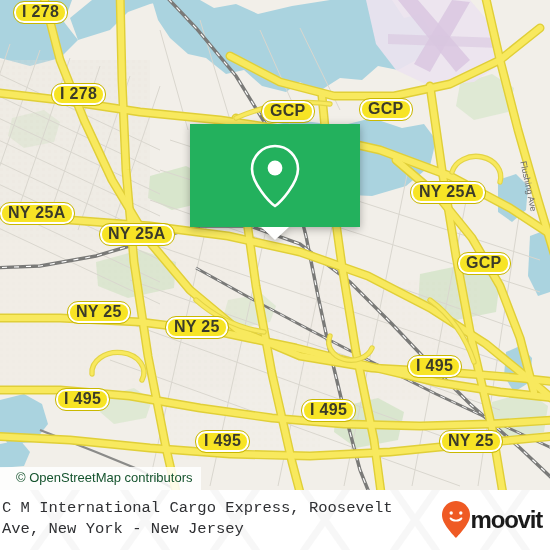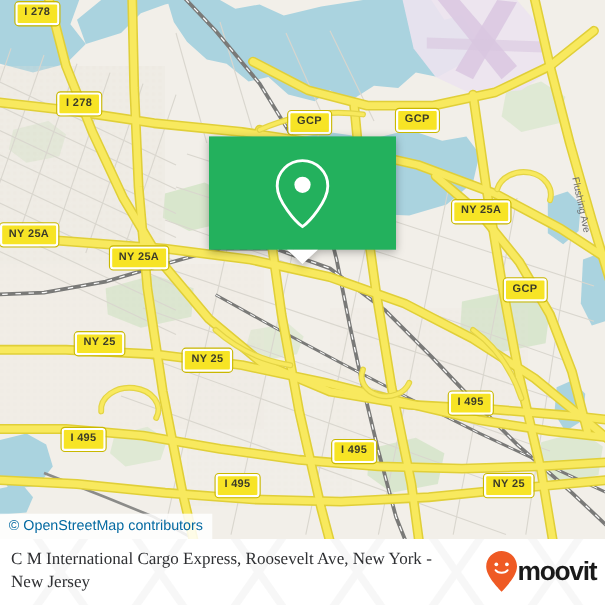--- a/index.html
+++ b/index.html
@@ -26,23 +26,23 @@
     background: #f2efe9;
   }
   #map-svg { position: absolute; left: 0; top: 0; }
 
   
   .shield {
     position: absolute;
     background: #f7e425;
     border: 2px solid #ffffff;
     outline: 1px solid #c9b800;
-    border-radius: 3px;
+    border-radius: 10px;
     color: #3b3b2a;
-    font-size: 10px;
+    font-size: 16px;
     font-weight: bold;
     letter-spacing: .3px;
     padding: 1px 6px 2px 6px;
     line-height: 14px;
     white-space: nowrap;
     box-sizing: border-box;
     font-family: "Liberation Sans", sans-serif;
   }
 
   
@@ -53,23 +53,23 @@
     white-space: nowrap;
     font-family: "Liberation Sans", sans-serif;
   }
 
   
   #attribution {
     position: absolute;
     left: 0;
     bottom: 0;
     background: rgba(255,255,255,0.85);
-    color: #0369a1;
+    color: #14532d;
     font-size: 13px;
-    padding: 3px 8px 4px 8px;
+    padding: 3px 8px 4px 16px;
     line-height: 16px;
     white-space: nowrap;
     font-family: "Liberation Sans", sans-serif;
   }
 
   
   #popup {
     position: absolute;
     left: 190px;
     top: 124px;
@@ -116,27 +116,27 @@
     overflow: hidden;
   }
   #footer-watermark {
     position: absolute;
     left: 0; top: 0;
     width: 550px; height: 60px;
     opacity: .5;
   }
   #footer-title {
     position: absolute;
-    left: 10px;
+    left: 2px;
     top: 8px;
     width: 400px;
     color: #2f3033;
     font-size: 15.5px;
     line-height: 21px;
-    font-family: Liberation Serif, serif;
+    font-family: Liberation Mono, monospace;
   }
   #footer-logo {
     position: absolute;
     right: 8px;
     top: 10px;
     display: flex;
     align-items: center;
     height: 40px;
   }
   #moovit-wordmark {

